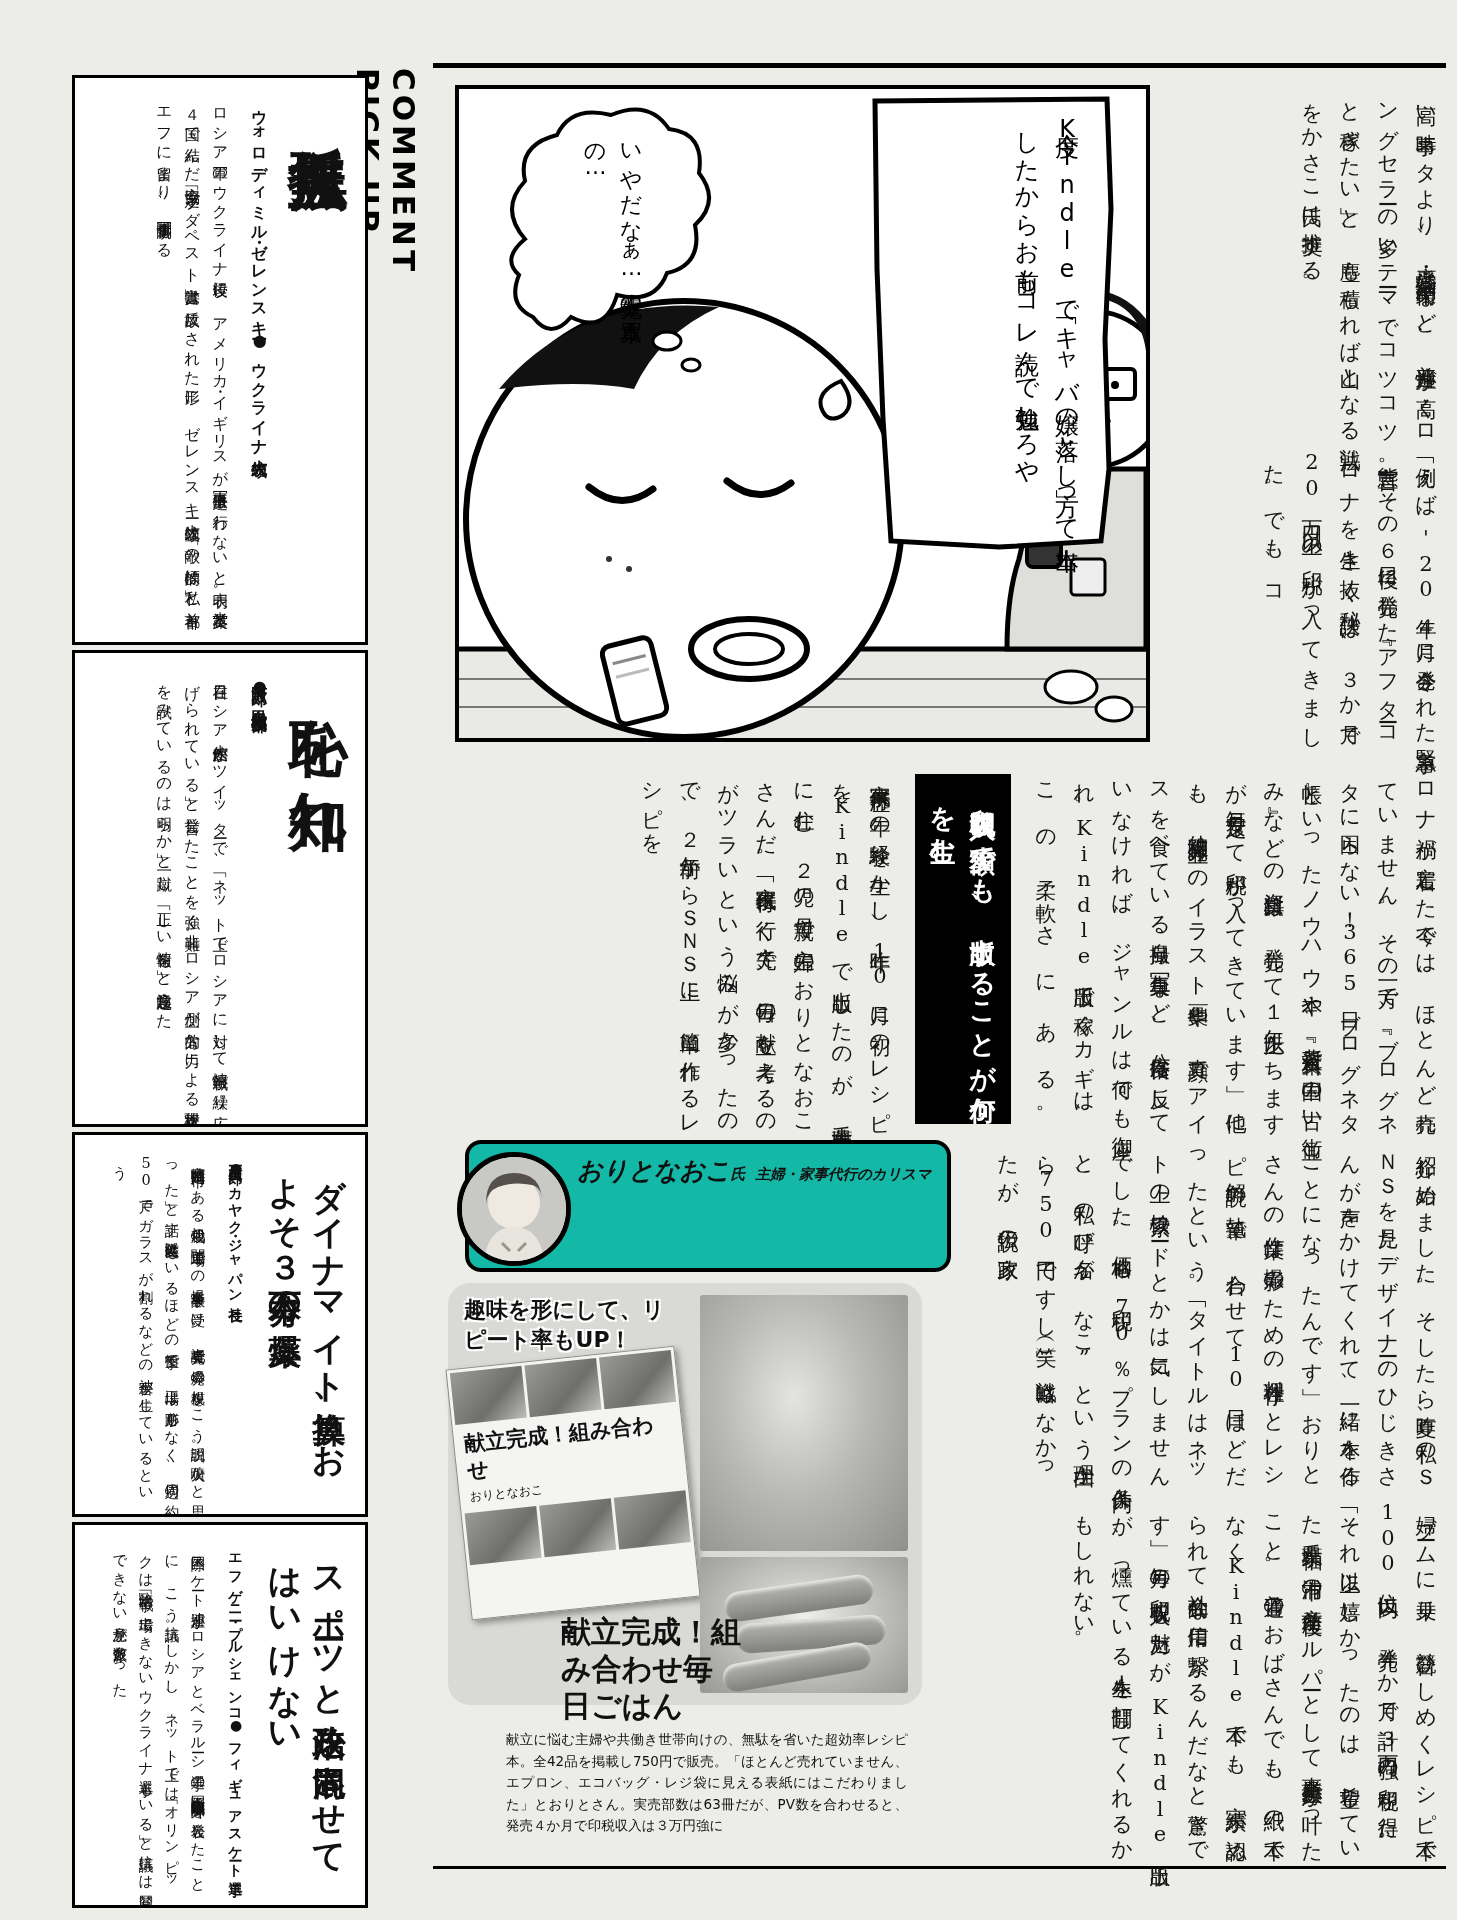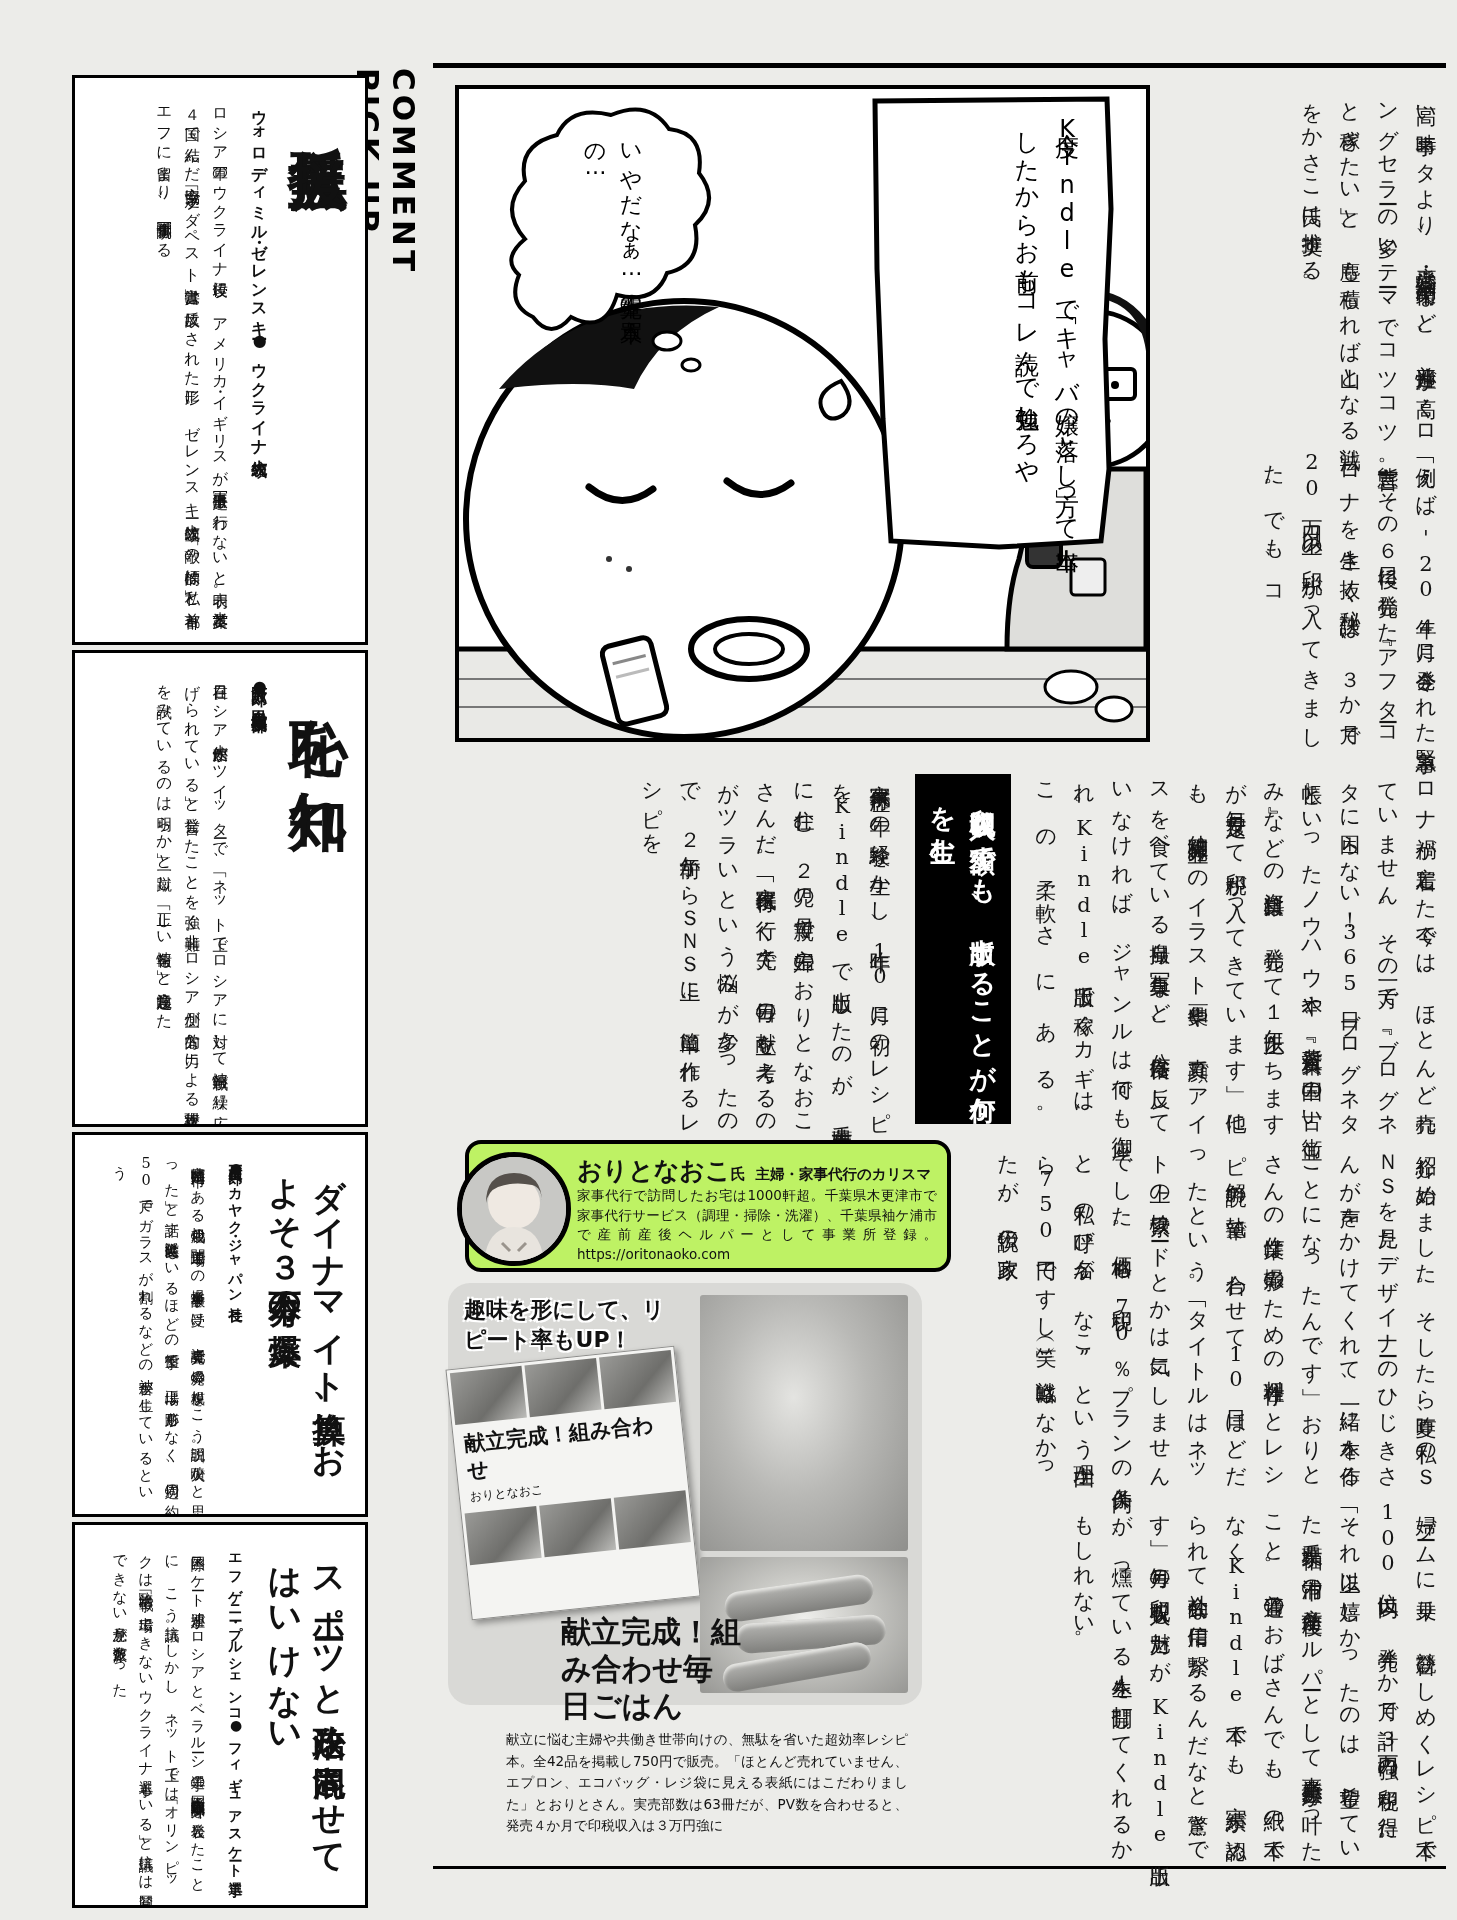--- a/index.html
+++ b/index.html
@@ -36,22 +36,22 @@
         font-size:21px;line-height:38px;letter-spacing:1.5px;text-align:justify;color:#151515;}
   .band1{left:1164px;top:88px;height:347px;width:281px;}
   .band2{left:1164px;top:450px;height:288px;width:281px;}
   .band3{left:392px;top:768px;height:357px;width:1053px;}
   .band4{left:928px;top:1140px;height:337px;width:517px;}
   .band5{left:928px;top:1500px;height:352px;width:517px;}
   .hl{display:inline-block;background:#000;color:#fff;height:322px;
       font-family:"DejaVu Sans",sans-serif;font-weight:bold;font-size:26px;line-height:40px;
       padding:14px 8px;margin:6px 16px 0 16px;letter-spacing:1px;}
   
-  .profile{position:absolute;left:465px;top:1140px;width:486px;height:132px;background:#bef264;
-           border:4px solid #000;border-radius:16px;box-sizing:border-box;}
+  .profile{position:absolute;left:465px;top:1140px;width:486px;height:132px;background:#14b8a6;
+           border:4px solid #000;border-radius:16px;box-sizing:border-box;font-style:italic;}
   .avatar{position:absolute;left:-12px;top:8px;width:104px;height:104px;border-radius:50%;
           border:5px solid #000;background:#cfcfcd;overflow:hidden;}
   .pname-row{position:absolute;left:108px;top:10px;white-space:nowrap;}
   .pname{font-family:"DejaVu Sans",sans-serif;font-weight:900;font-size:25px;}
   .psuffix{font-family:"DejaVu Sans",sans-serif;font-weight:bold;font-size:15px;}
   .ptitle{font-family:"DejaVu Sans",sans-serif;font-weight:bold;font-size:14.5px;margin-left:10px;}
   .pbio{position:absolute;left:108px;top:42px;width:360px;
         font-family:"DejaVu Sans",sans-serif;font-size:13.5px;line-height:19.5px;text-align:justify;}
   
   .promo{position:absolute;left:448px;top:1283px;width:474px;height:422px;background:#d9d9d6;
@@ -180,21 +180,20 @@
         <rect width="104" height="104" fill="#c8c8c5"></rect>
         <circle cx="52" cy="46" r="26" fill="#efe9e2"></circle>
         <path d="M24,46 Q24,16 52,16 Q80,16 80,46 Q80,30 70,28 Q52,24 36,30 Q26,34 24,46 Z" fill="#55504b"></path>
         <path d="M22,104 Q26,70 52,70 Q78,70 82,104 Z" fill="#e8e4de"></path>
         <path d="M40,86 l8,8 M56,94 l8,-8" stroke="#9a948d" stroke-width="3"></path>
       </svg>
     </div>
     <div class="pname-row">
       <span class="pname">おりとなおこ</span><span class="psuffix">氏</span><span class="ptitle">主婦・家事代行のカリスマ</span>
     </div>
-    <div class="pbio">家事代行で訪問したお宅は1000軒超。千葉県木更津市で家事代行サービス（調理・掃除・洗濯）、千葉県袖ケ浦市で産前産後ヘルパーとして事業所登録。https://oritonaoko.com</div>
   </div>
 
   <div class="promo">
     <div class="slogan">趣味を形にして、リピート率もUP！</div>
     <div class="cover">
       <div class="strip">
           <div></div>
           <div></div>
           <div></div>
         </div>

